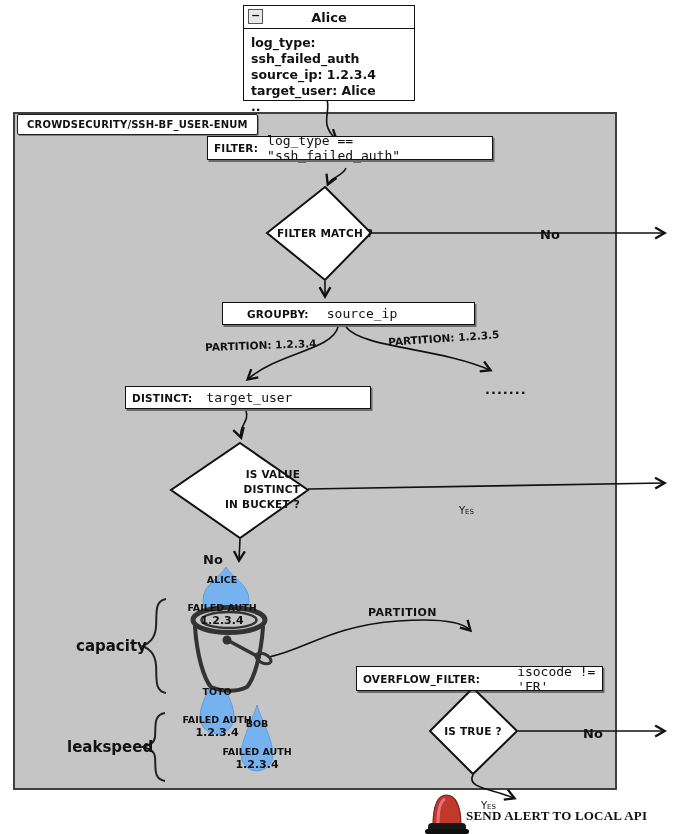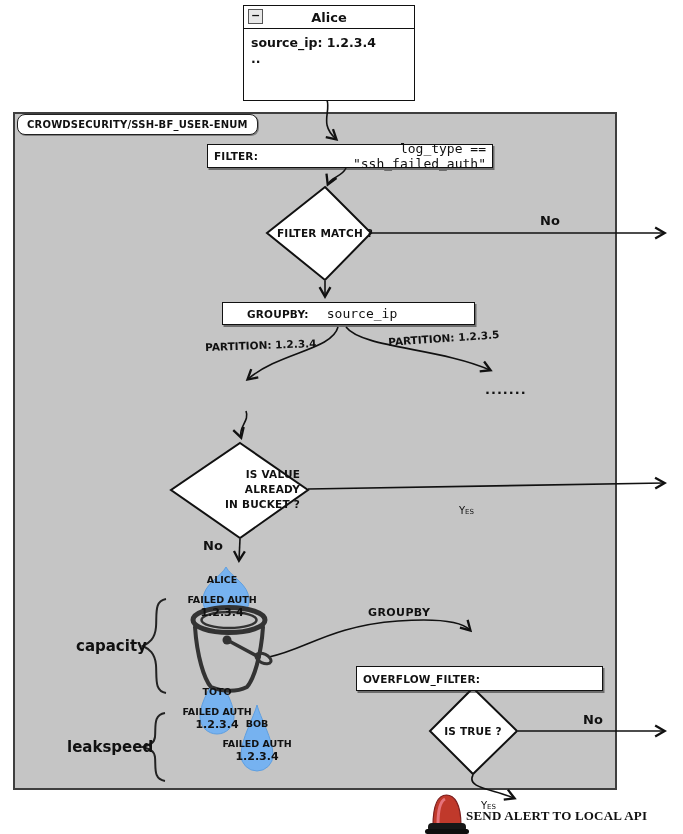--- a/index.html
+++ b/index.html
@@ -20,31 +20,31 @@
           font-weight:700;cursor:default;}
   .event-body{padding:6px 0 0 7px;font-size:12.5px;font-weight:600;line-height:16px;}
   
   .flowbox{position:absolute;background:#fff;border:1.6px solid #111;
            box-shadow:1.5px 2px 0 rgba(35,35,35,.55);display:flex;align-items:center;
            padding:0 6px;z-index:2;}
   .kw{font-size:10.5px;font-weight:700;letter-spacing:.2px;}
   .code{font-family:"DejaVu Sans Mono",monospace;font-size:13px;margin-left:9px;}
   
   .scenario{position:absolute;left:17px;top:114px;height:19px;padding:0 9px;background:#fff;
-            border:1.5px solid #222;border-radius:8px;display:flex;align-items:center;
+            border:1.5px solid #222;border-radius:2px;display:flex;align-items:center;
             font-size:10px;font-weight:700;letter-spacing:.2px;z-index:2;
             box-shadow:1px 1px 0 rgba(0,0,0,.35);}
   .diamond-text{position:absolute;z-index:2;text-align:center;font-weight:700;
                 font-size:10.5px;letter-spacing:.2px;line-height:15px;}
-  .yn{font-size:13px;font-weight:600;}
+  .yn{font-size:13px;font-weight:600;margin-top:14px;}
   .smallcaps{font-variant:small-caps;font-size:10px;font-weight:400;margin-top:36px;}
   .partition{font-size:10.5px;font-weight:700;}
   .droptext{position:absolute;z-index:2;width:120px;text-align:center;font-weight:700;}
   .droptext .dname{font-size:9.5px;line-height:13px;}
-  .droptext .devent{font-size:9.5px;line-height:13px;margin-top:7px;}
+  .droptext .devent{font-size:9.5px;line-height:13px;margin-top:15px;}
   .droptext .dip{font-size:11px;line-height:14px;}
   .brace-label{font-size:15px;font-weight:600;}
   .alert-label{font-size:13px;font-weight:700;letter-spacing:.2px;}
   .dots{font-size:13px;font-weight:700;letter-spacing:1px;}
 </style>
 </head>
 <body>
 
 <div class="canvas">
 
@@ -104,78 +104,85 @@
       <rect x="425" y="829" width="44" height="5" rx="2.5" fill="#0e0e0e"></rect>
     </g>
   </svg>
 
   <div class="event-box">
     <div class="event-title">
       <span class="minbox">−</span>
       <span>Alice</span>
     </div>
     <div class="event-body">
+      <div>log_type: ssh_failed_auth</div>
       <div>source_ip: 1.2.3.4</div>
+      <div>target_user: Alice</div>
       <div>..</div>
     </div>
   </div>
 
   <div class="scenario">CROWDSECURITY/SSH-BF_USER-ENUM</div>
 
-  <div class="flowbox" style="left:207px;top:144px;width:272px;height:22px;text-align:right;">
+  <div class="flowbox" style="left:207px;top:136px;width:272px;height:22px;">
     <span class="kw">FILTER:</span>
     <span class="code">log_type == "ssh_failed_auth"</span>
   </div>
 
   <div class="diamond-text" style="left:265px;top:226px;width:120px;">FILTER MATCH ?</div>
   <div class="lbl yn" style="left:540px;top:213px;">No</div>
 
   <div class="flowbox" style="left:222px;top:302px;width:221px;height:21px;padding-left:24px;">
     <span class="kw">GROUPBY:</span>
     <span class="code" style="margin-left:18px;">source_ip</span>
   </div>
 
   <div class="lbl partition" style="left:205px;top:339px;transform:rotate(-2deg);">PARTITION: 1.2.3.4</div>
   <div class="lbl partition" style="left:388px;top:332px;transform:rotate(-4deg);">PARTITION: 1.2.3.5</div>
   <div class="lbl dots" style="left:485px;top:382px;">.......</div>
 
+  <div class="flowbox" style="left:125px;top:386px;width:232px;height:21px;">
+    <span class="kw">DISTINCT:</span>
+    <span class="code" style="margin-left:14px;">target_user</span>
+  </div>
 
   <div class="diamond-text" style="left:180px;top:467px;width:120px;text-align:right;">
     <div>IS VALUE</div>
-    <div>ALREADY</div>
+    <div>DISTINCT</div>
     <div>IN BUCKET ?</div>
   </div>
   <div class="lbl smallcaps" style="left:459px;top:469px;">Yes</div>
   <div class="lbl yn" style="left:203px;top:538px;">No</div>
 
   <div class="droptext" style="left:162px;top:573px;">
     <div class="dname">ALICE</div>
     <div class="devent">FAILED AUTH</div>
     <div class="dip">1.2.3.4</div>
   </div>
 
   <div class="lbl brace-label" style="left:76px;top:637px;">capacity</div>
   <div class="lbl brace-label" style="left:67px;top:738px;">leakspeed</div>
 
-  <div class="lbl" style="left:368px;top:606px;font-size:11px;font-weight:600;letter-spacing:.4px;">GROUPBY</div>
+  <div class="lbl" style="left:368px;top:606px;font-size:11px;font-weight:600;letter-spacing:.4px;">PARTITION</div>
 
   <div class="droptext" style="left:157px;top:685px;">
     <div class="dname">TOTO</div>
     <div class="devent">FAILED AUTH</div>
     <div class="dip">1.2.3.4</div>
   </div>
 
   <div class="droptext" style="left:197px;top:717px;">
     <div class="dname">BOB</div>
     <div class="devent">FAILED AUTH</div>
     <div class="dip">1.2.3.4</div>
   </div>
 
   <div class="flowbox" style="left:356px;top:666px;width:233px;height:23px;gap:28px;">
     <span class="kw">OVERFLOW_FILTER:</span>
+    <span class="code">isocode != 'FR'</span>
   </div>
 
   <div class="diamond-text" style="left:423px;top:724px;width:100px;">IS TRUE ?</div>
   <div class="lbl yn" style="left:583px;top:712px;">No</div>
   <div class="lbl smallcaps" style="left:481px;top:764px;">Yes</div>
 
   <div class="lbl alert-label" style="left:466px;top:808px;font-family:Liberation Serif, serif;">SEND ALERT TO LOCAL API</div>
 
 </div>
 

